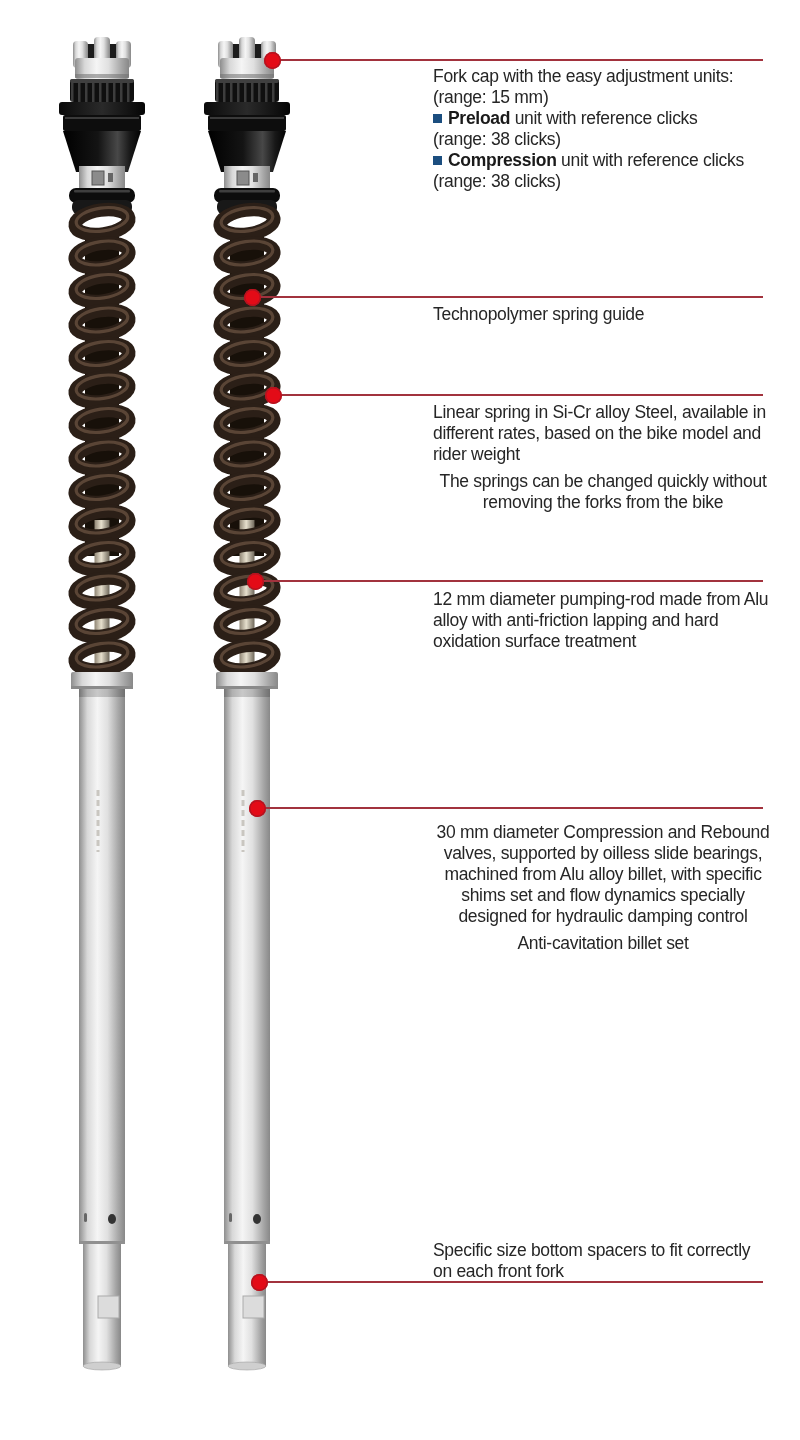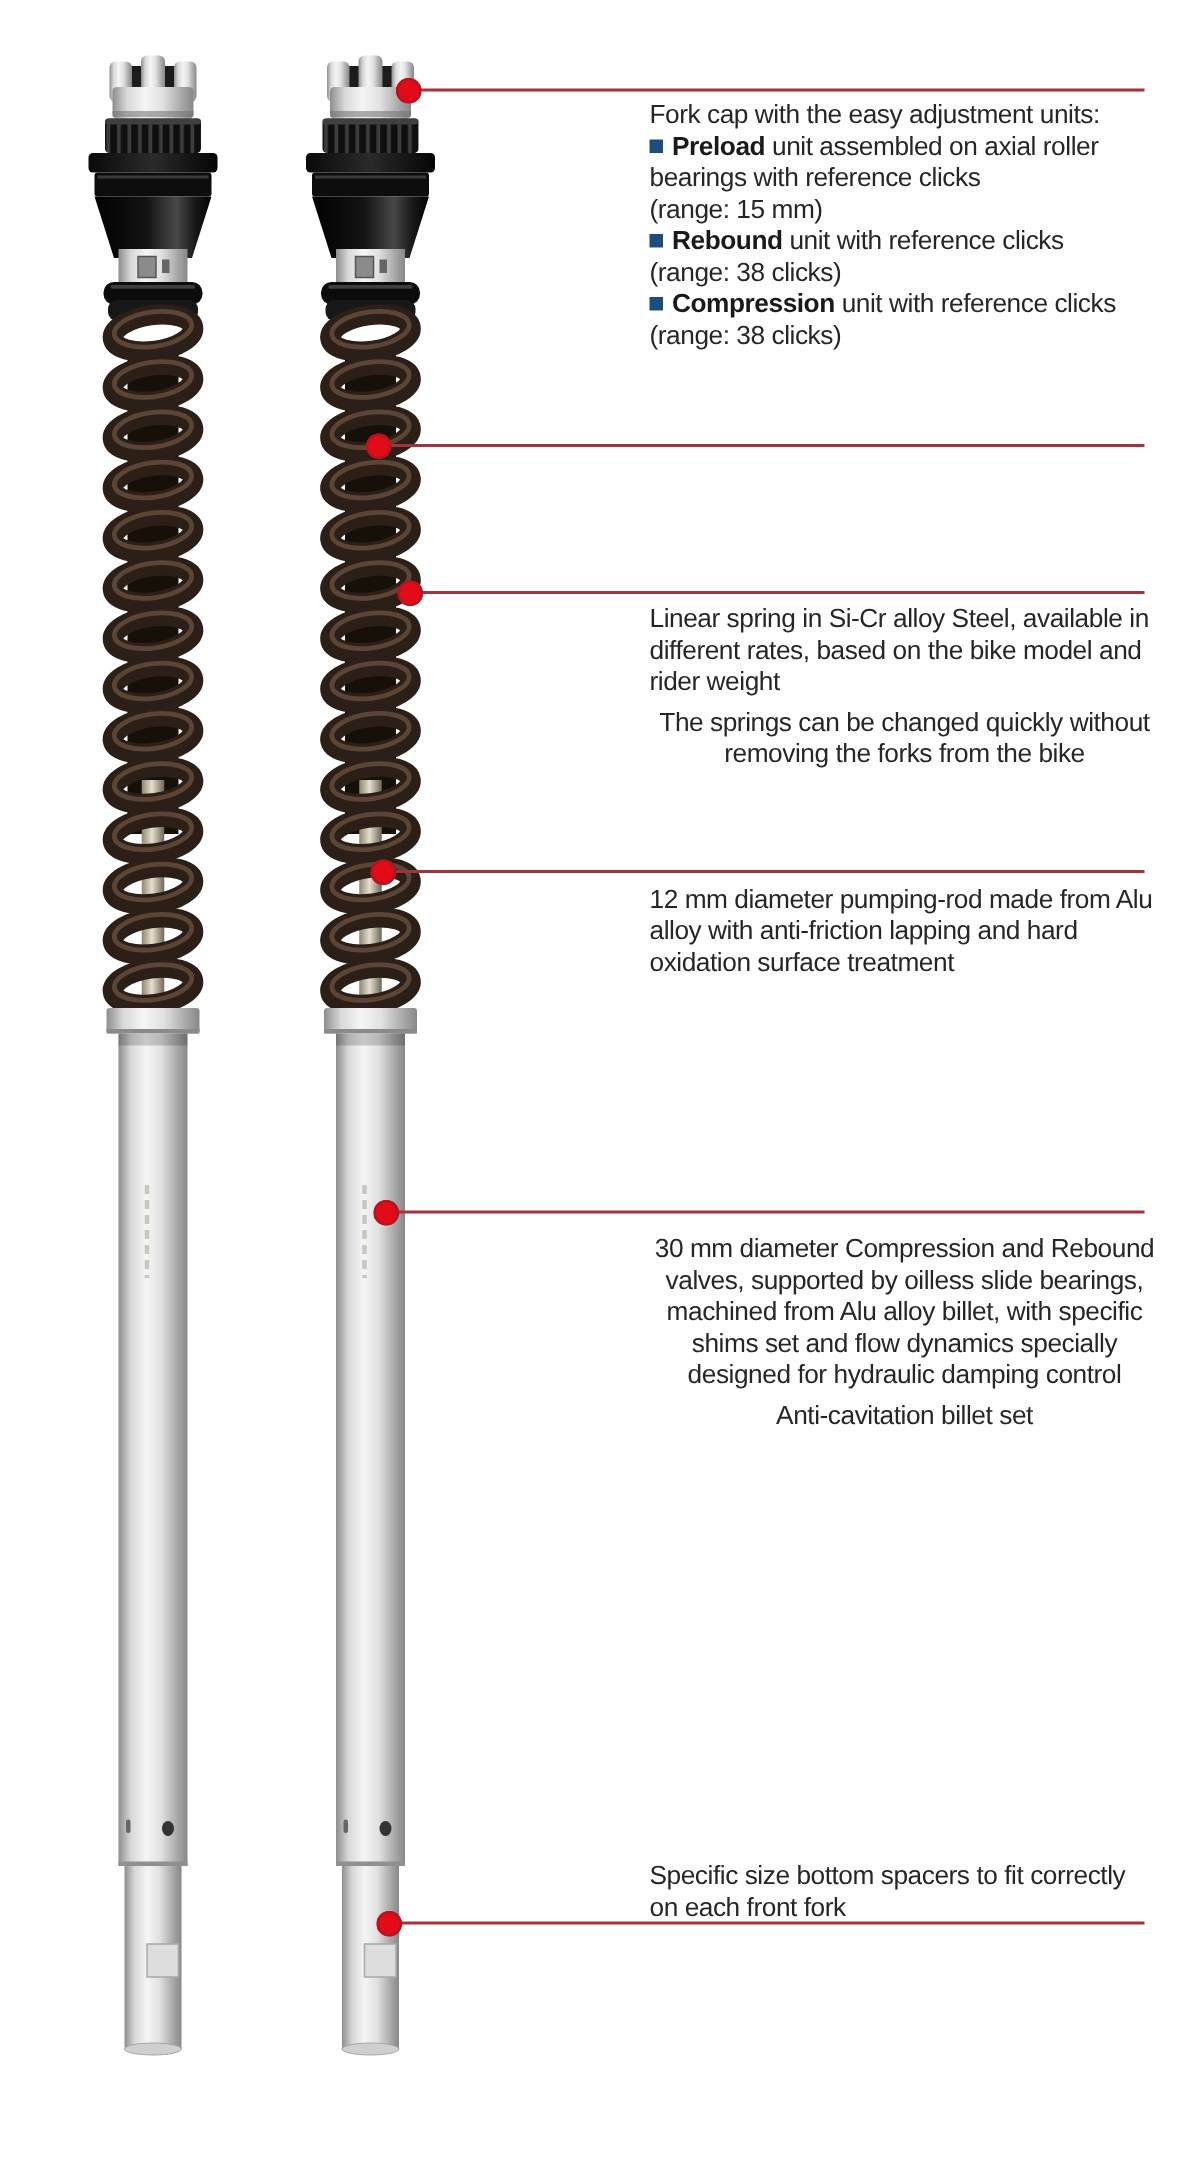--- a/index.html
+++ b/index.html
@@ -167,28 +167,30 @@
   <div class="lead-dot" style="top:573px;left:247px"></div>
 
   <div class="lead-line" style="top:807px;left:257px;width:506px"></div>
   <div class="lead-dot" style="top:800px;left:249px"></div>
 
   <div class="lead-line" style="top:1281px;left:259px;width:504px"></div>
   <div class="lead-dot" style="top:1274px;left:251px"></div>
 
   <div class="ctext" style="top:66px">
     <div class="para">Fork cap with the easy adjustment units:</div>
-    <div class="para"><span class="sq"></span><b>Preload</b><span> unit assembled on axial roller bearings with reference clicks</span></div>
     <div class="para">(range: 15 mm)</div>
-    <div class="para"><span class="sq"></span><b>Rebound</b><span> unit with reference clicks</span></div>
+    <div class="para"><span class="sq"></span><b>Preload</b><span> unit with reference clicks</span></div>
     <div class="para">(range: 38 clicks)</div>
     <div class="para"><span class="sq"></span><b>Compression</b><span> unit with reference clicks</span></div>
     <div class="para">(range: 38 clicks)</div>
   </div>
 
+  <div class="ctext" style="top:304px">
+    <div class="para">Technopolymer spring guide</div>
+  </div>
 
   <div class="ctext" style="top:402px">
     <div class="para">Linear spring in Si-Cr alloy Steel, available in different rates, based on the bike model and rider weight</div>
     <div class="para gap">The springs can be changed quickly without removing the forks from the bike</div>
   </div>
 
   <div class="ctext" style="top:589px">
     <div class="para">12 mm diameter pumping-rod made from Alu alloy with anti-friction lapping and hard oxidation surface treatment</div>
   </div>
 

